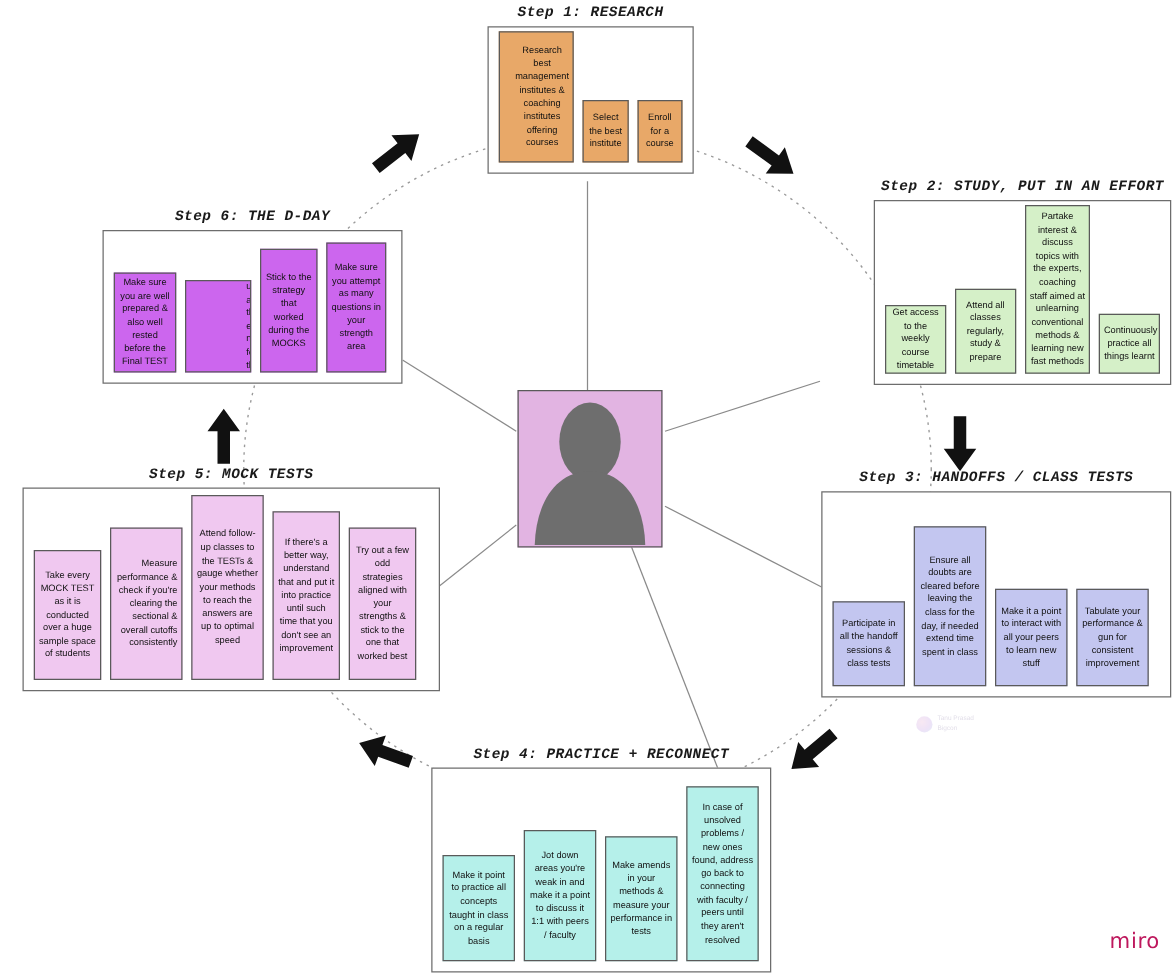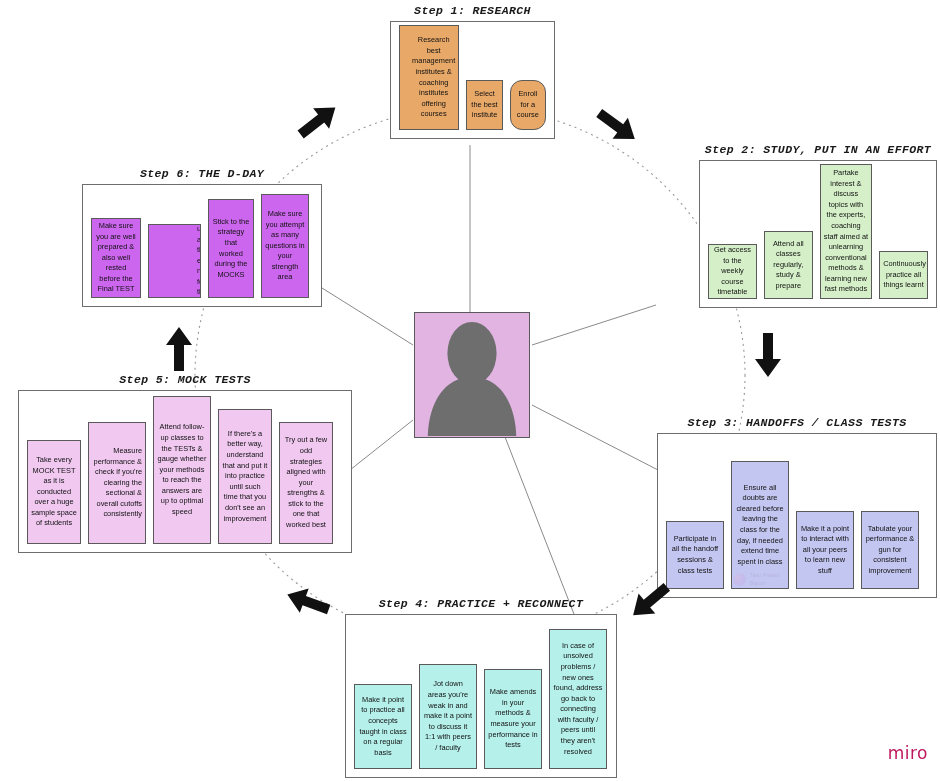--- a/index.html
+++ b/index.html
@@ -132,21 +132,21 @@
   <div class="step" id="step-1" style="left:390px; top:4px; width:165px;">
     <div class="step-title">Step 1: RESEARCH</div>
     <div class="step-box" style="height:118px;">
       <div class="cards">
         <div class="card" style="background:#E8A868; width:66px; height:105px;padding-left:12px;">
           <span>Research best management institutes &amp; coaching institutes offering courses</span>
         </div>
         <div class="card" style="background:#E8A868; width:40px; height:50px;">
           <span>Select the best institute</span>
         </div>
-        <div class="card" style="background:#E8A868; width:40px; height:50px;border-radius:12px;">
+        <div class="card" style="background:#E8A868; width:40px; height:50px;">
           <span>Enroll for a course</span>
         </div>
       </div>
     </div>
   </div>
 
   <div class="step" id="step-2" style="left:655px; top:143px; width:282px;padding-left:44px;">
     <div class="step-title">Step 2: STUDY, PUT IN AN EFFORT</div>
     <div class="step-box" style="height:148px;">
       <div class="cards">
@@ -159,21 +159,21 @@
         <div class="card" style="background:#D5F0C8; width:58px; height:135px;">
           <span>Partake interest &amp; discuss topics with the experts, coaching staff aimed at unlearning conventional methods &amp; learning new fast methods</span>
         </div>
         <div class="card" style="background:#D5F0C8; width:54px; height:48px;">
           <span>Continuously practice all things learnt</span>
         </div>
       </div>
     </div>
   </div>
 
-  <div class="step" id="step-3" style="left:657px; top:416px; width:280px;">
+  <div class="step" id="step-3" style="left:657px; top:376px; width:280px;">
     <div class="step-title">Step 3: HANDOFFS / CLASS TESTS</div>
     <div class="step-box" style="height:165px;">
       <div class="cards">
         <div class="card" style="background:#C3C6F0; width:58px; height:68px;">
           <span>Participate in all the handoff sessions &amp; class tests</span>
         </div>
         <div class="card" style="background:#C3C6F0; width:58px; height:128px;">
           <span>Ensure all doubts are cleared before leaving the class for the day, if needed extend time spent in class</span>
         </div>
         <div class="card" style="background:#C3C6F0; width:58px; height:78px;">

